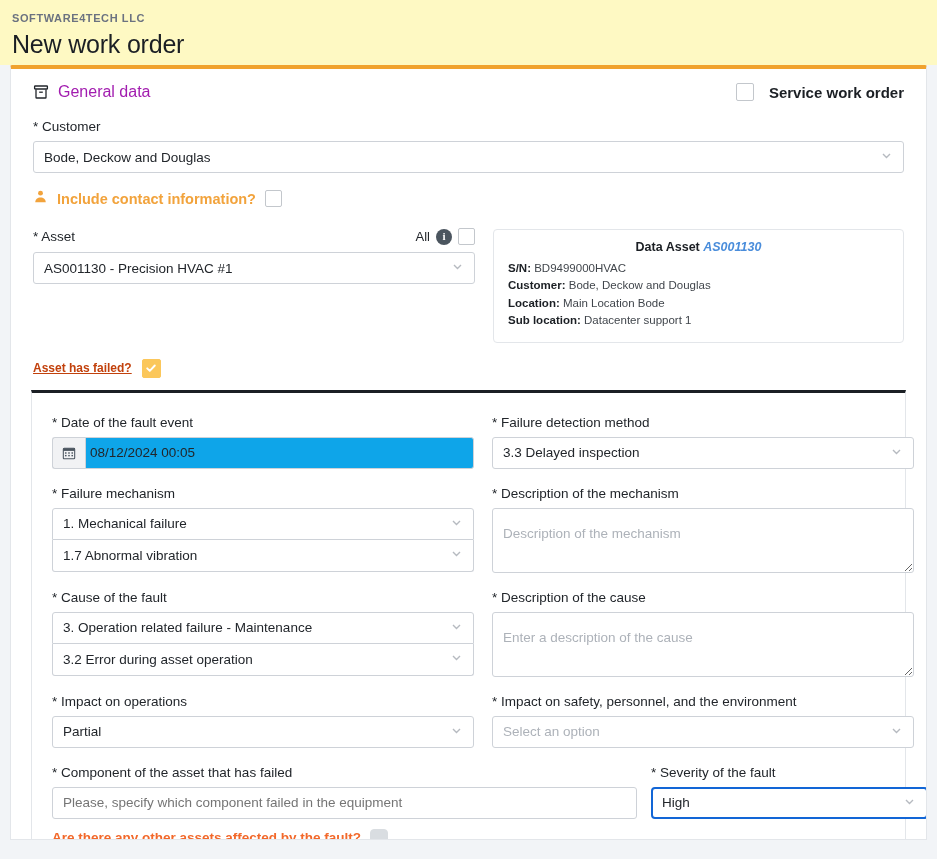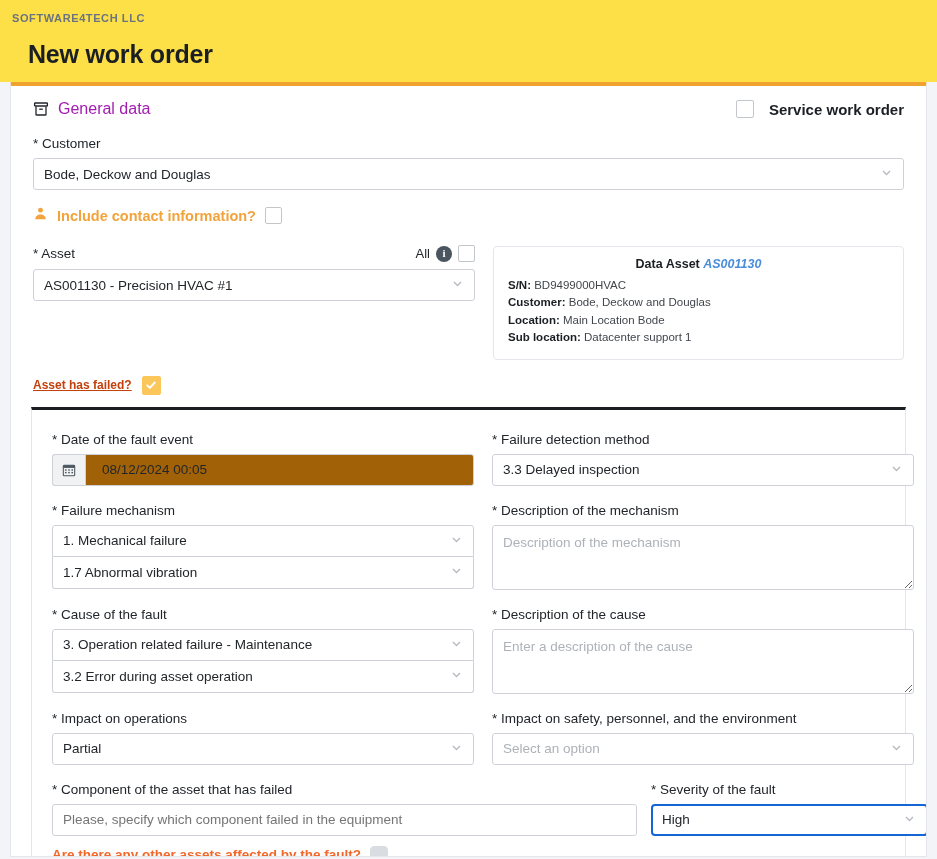--- a/index.html
+++ b/index.html
@@ -9,35 +9,35 @@
     height: 859px;
     background: #f2f4f7;
     font-family: "Liberation Sans", sans-serif;
     color: #212529;
     overflow: hidden;
   }
 
   
   .page-header {
     padding: 12px 12px 0 12px;
-    background: #fde047;
-    height: 82px;
+    background: #fef9c3;
+    height: 65px;
   }
   .org-name {
     font-size: 11px;
     font-weight: bold;
     letter-spacing: 0.6px;
     color: #6b7280;
     margin: 0 0 6px 0;
   }
   .page-title {
     font-size: 25px;
-    font-weight: bold;
+    font-weight: normal;
     color: #1b1f24;
-    margin: 16px;
+    margin: 0;
     letter-spacing: -0.2px;
   }
 
   
   .card {
     position: relative;
     margin: 0 10px;
     background: #ffffff;
     border: 1px solid #e3e6ea;
     border-top: 4px solid #f0a22e;
@@ -214,21 +214,21 @@
   }
   .grid2 {
     display: grid;
     grid-template-columns: 422px 422px;
     column-gap: 18px;
   }
   .fg { margin-bottom: 17px; }
   textarea.control {
     height: 65px;
     display: block;
-    padding: 8px 10px;
+    padding: 16px 10px;
     resize: vertical;
     line-height: 1.4;
   }
   textarea.control::placeholder { color: #adb2b9; }
 
   
   .date-wrap { display: flex; width: 100%; }
   .date-btn {
     width: 33px; height: 32px;
     border: 1px solid #ced2d8;
@@ -236,23 +236,23 @@
     border-radius: 3px 0 0 3px;
     background: #f1f2f4;
     display: flex; align-items: center; justify-content: center;
     flex: 0 0 33px;
   }
   .date-val {
     flex: 1;
     height: 32px;
     border: 1px solid #ced2d8;
     border-radius: 0 3px 3px 0;
-    background: #a16207;
+    background: #0ea5e9;
     display: flex; align-items: center;
-    padding-left: 16px;
+    padding-left: 4px;
     font-size: 13.5px;
     color: #22262b;
   }
 
   
   .bottom-row {
     display: grid;
     grid-template-columns: 585px 277px;
     column-gap: 14px;
     align-items: start;

